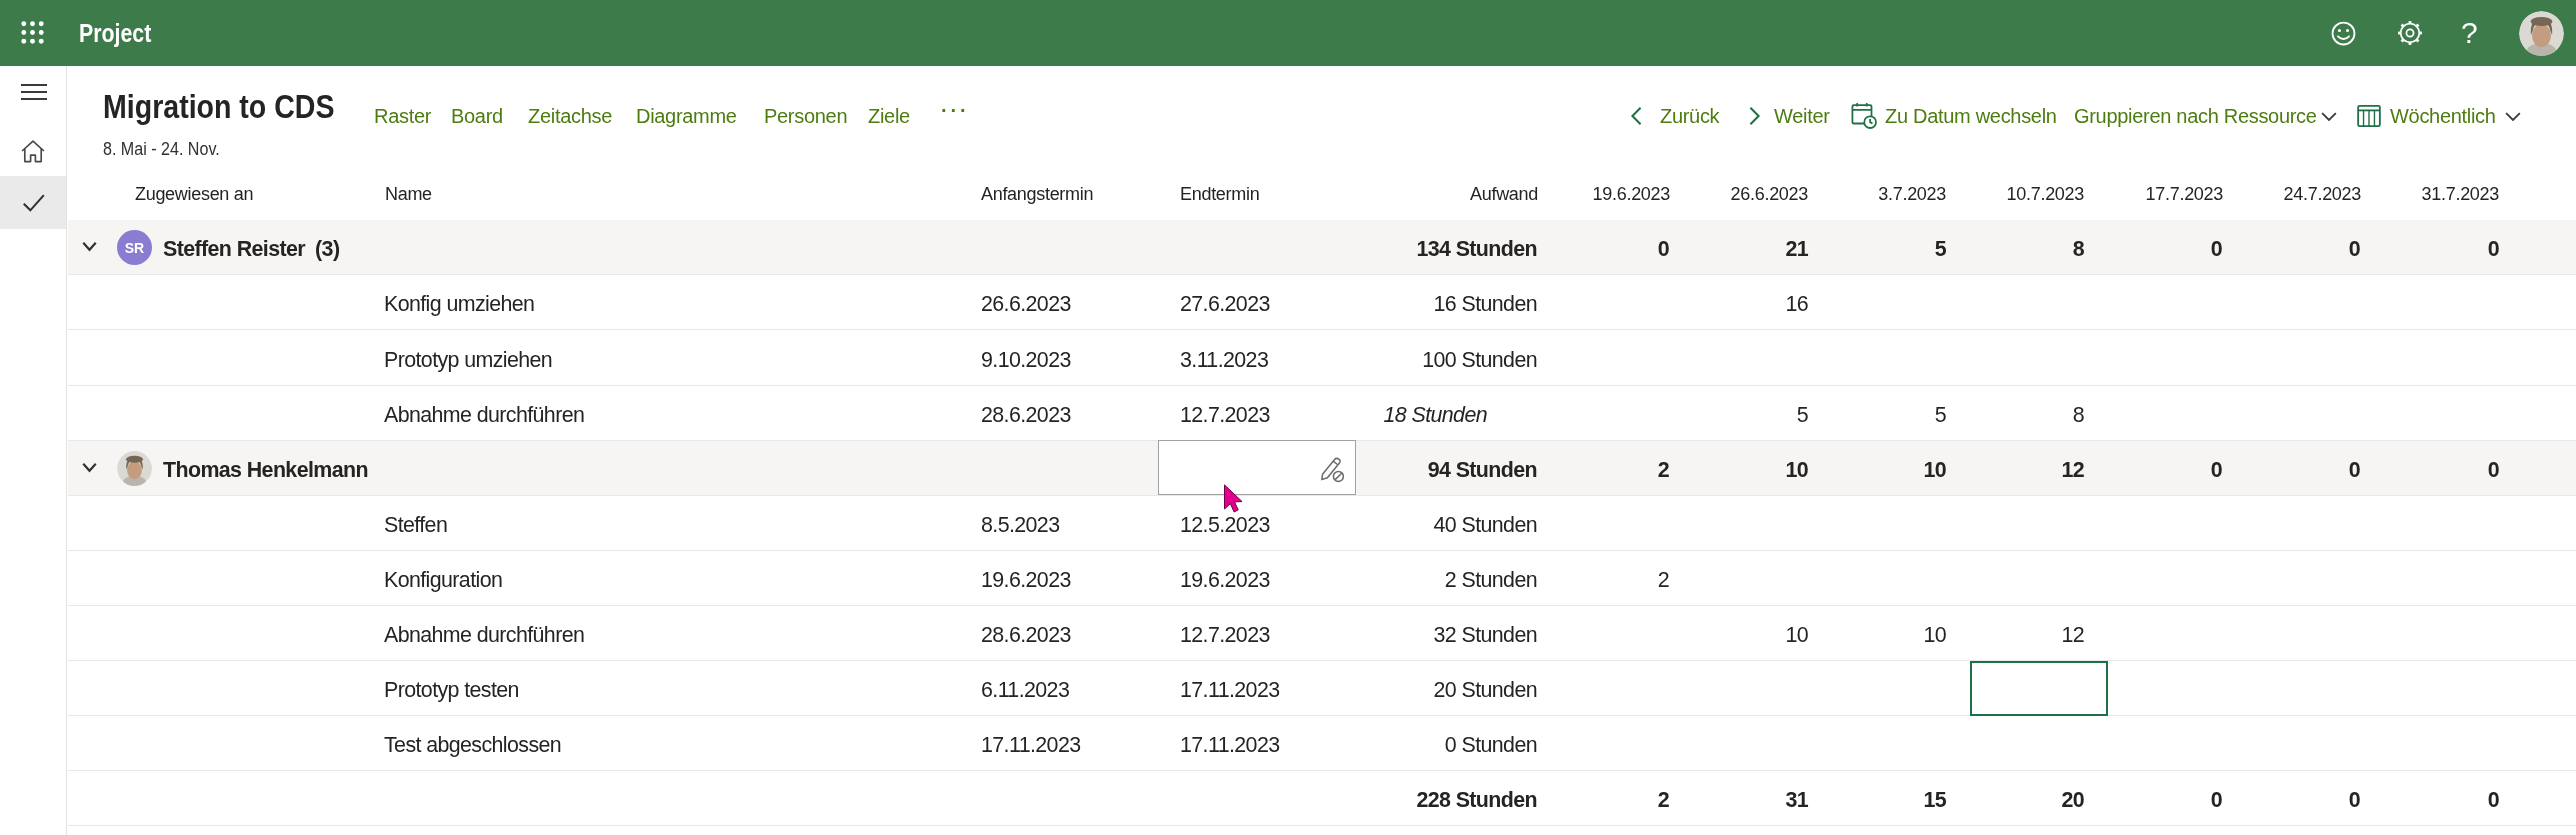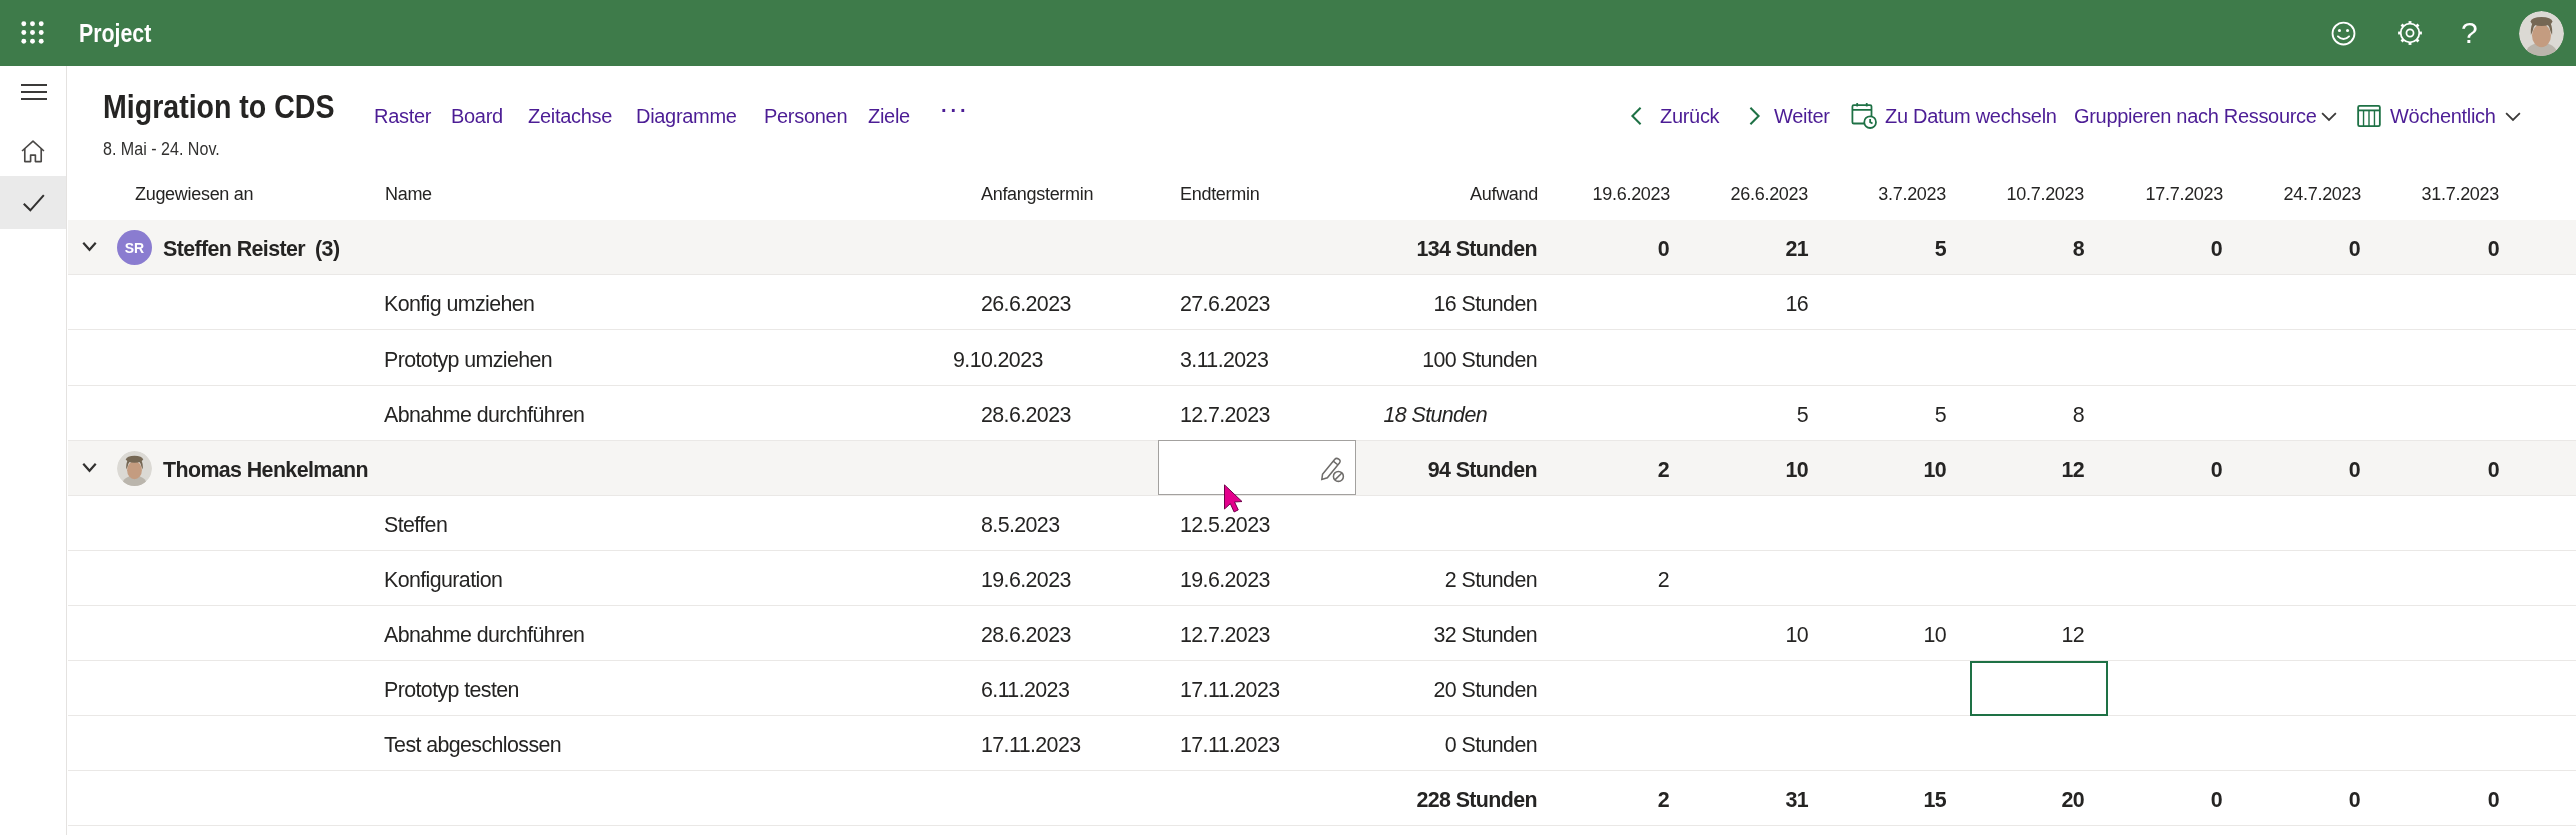--- a/index.html
+++ b/index.html
@@ -10,21 +10,21 @@
   #brand { position:absolute; left:79px; top:0; height:66px; line-height:66px;
     color:#fff; font-size:26px; font-weight:700; transform:scaleX(0.82); transform-origin:0 50%; }
   #sidebar { position:absolute; left:0; top:66px; width:67px; height:769px;
     background:#fff; border-right:1.4px solid #e4e2e0; }
   #sideSel { position:absolute; left:0; top:110px; width:66px; height:53px; background:#eaeaea; }
   #title { position:absolute; left:103px; top:88px; font-size:33px; font-weight:700;
     color:#252423; transform:scaleX(0.865); transform-origin:0 50%; white-space:nowrap; }
   #subtitle { position:absolute; left:103px; top:138px; font-size:18.7px; color:#323130;
     transform:scaleX(0.86); transform-origin:0 50%; white-space:nowrap; }
   .tab, .ctrl { position:absolute; top:101px; height:30px; line-height:30px; font-size:20px;
-    color:#4c1d95; letter-spacing:-0.3px; white-space:nowrap; }
+    color:#4d7c0f; letter-spacing:-0.3px; white-space:nowrap; }
   .hlabel { position:absolute; top:176px; height:37px; line-height:37px; font-size:18px;
     color:#252423; letter-spacing:-0.3px; white-space:nowrap; }
   .hnum { text-align:right; }
   .row { position:absolute; left:68px; width:2508px; border-bottom:1.4px solid #eae8e6; }
   .grouprow { background:#f6f5f3; }
   .cell { position:absolute; top:2.1px; font-size:21.4px;
     color:#252423; letter-spacing:-0.6px; white-space:nowrap; }
   .num { text-align:right; }
   .bold { font-weight:700; }
 </style>
@@ -166,21 +166,21 @@
   </div>
 <div class="row " style="top:275px;height:55px;">
     <div class="cell" style="left:316px;line-height:54px;">Konfig umziehen</div>
     <div class="cell" style="left:913px;line-height:54px;">26.6.2023</div>
     <div class="cell" style="left:1112px;line-height:54px;">27.6.2023</div>
     <div class="cell num" style="left:1193px;width:276px;line-height:54px;">16 Stunden</div>
     <div class="cell num" style="left:1609px;width:131px;line-height:54px;">16</div>
   </div>
 <div class="row " style="top:331px;height:55px;">
     <div class="cell" style="left:316px;line-height:54px;">Prototyp umziehen</div>
-    <div class="cell" style="left:885px;line-height:54px;">9.10.2023</div>
+    <div class="cell" style="left:913px;line-height:54px;">9.10.2023</div>
     <div class="cell" style="left:1112px;line-height:54px;">3.11.2023</div>
     <div class="cell num" style="left:1193px;width:276px;line-height:54px;">100 Stunden</div>
   </div>
 <div class="row " style="top:386px;height:55px;">
     <div class="cell" style="left:316px;line-height:54px;">Abnahme durchführen</div>
     <div class="cell" style="left:913px;line-height:54px;">28.6.2023</div>
     <div class="cell" style="left:1112px;line-height:54px;">12.7.2023</div>
     <div class="cell num" style="left:1143px;width:276px;line-height:54px;font-style:italic;">18 Stunden</div>
     <div class="cell num" style="left:1609px;width:131px;line-height:54px;">5</div>
     <div class="cell num" style="left:1747px;width:131px;line-height:54px;">5</div>
@@ -211,20 +211,21 @@
     <div class="cell num bold" style="left:1747px;width:131px;line-height:54px;">10</div>
     <div class="cell num bold" style="left:1885px;width:131px;line-height:54px;">12</div>
     <div class="cell num bold" style="left:2023px;width:131px;line-height:54px;">0</div>
     <div class="cell num bold" style="left:2161px;width:131px;line-height:54px;">0</div>
     <div class="cell num bold" style="left:2300px;width:131px;line-height:54px;">0</div>
   </div>
 <div class="row " style="top:496px;height:55px;">
     <div class="cell" style="left:316px;line-height:54px;">Steffen</div>
     <div class="cell" style="left:913px;line-height:54px;">8.5.2023</div>
     <div class="cell" style="left:1112px;line-height:54px;">12.5.2023</div>
+    <div class="cell num" style="left:1193px;width:276px;line-height:54px;">40 Stunden</div>
   </div>
 <div class="row " style="top:551px;height:55px;">
     <div class="cell" style="left:316px;line-height:54px;">Konfiguration</div>
     <div class="cell" style="left:913px;line-height:54px;">19.6.2023</div>
     <div class="cell" style="left:1112px;line-height:54px;">19.6.2023</div>
     <div class="cell num" style="left:1193px;width:276px;line-height:54px;">2 Stunden</div>
     <div class="cell num" style="left:1470px;width:131px;line-height:54px;">2</div>
   </div>
 <div class="row " style="top:606px;height:55px;">
     <div class="cell" style="left:316px;line-height:54px;">Abnahme durchführen</div>

